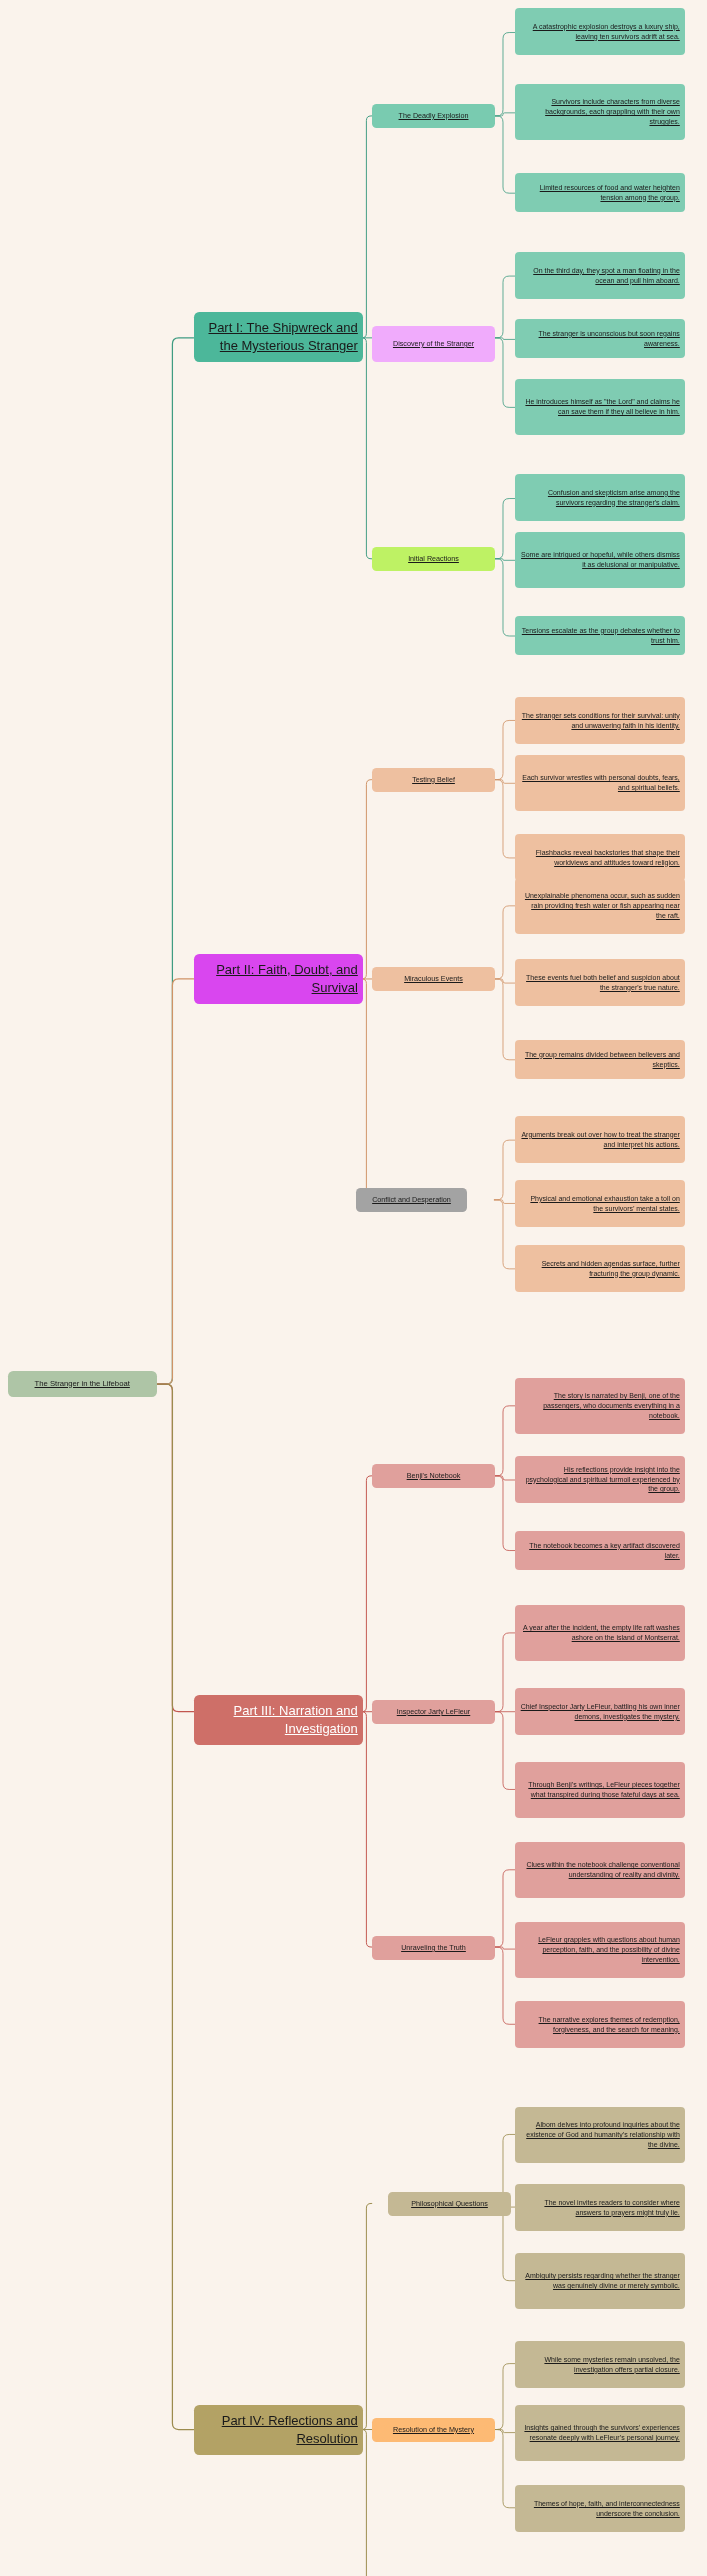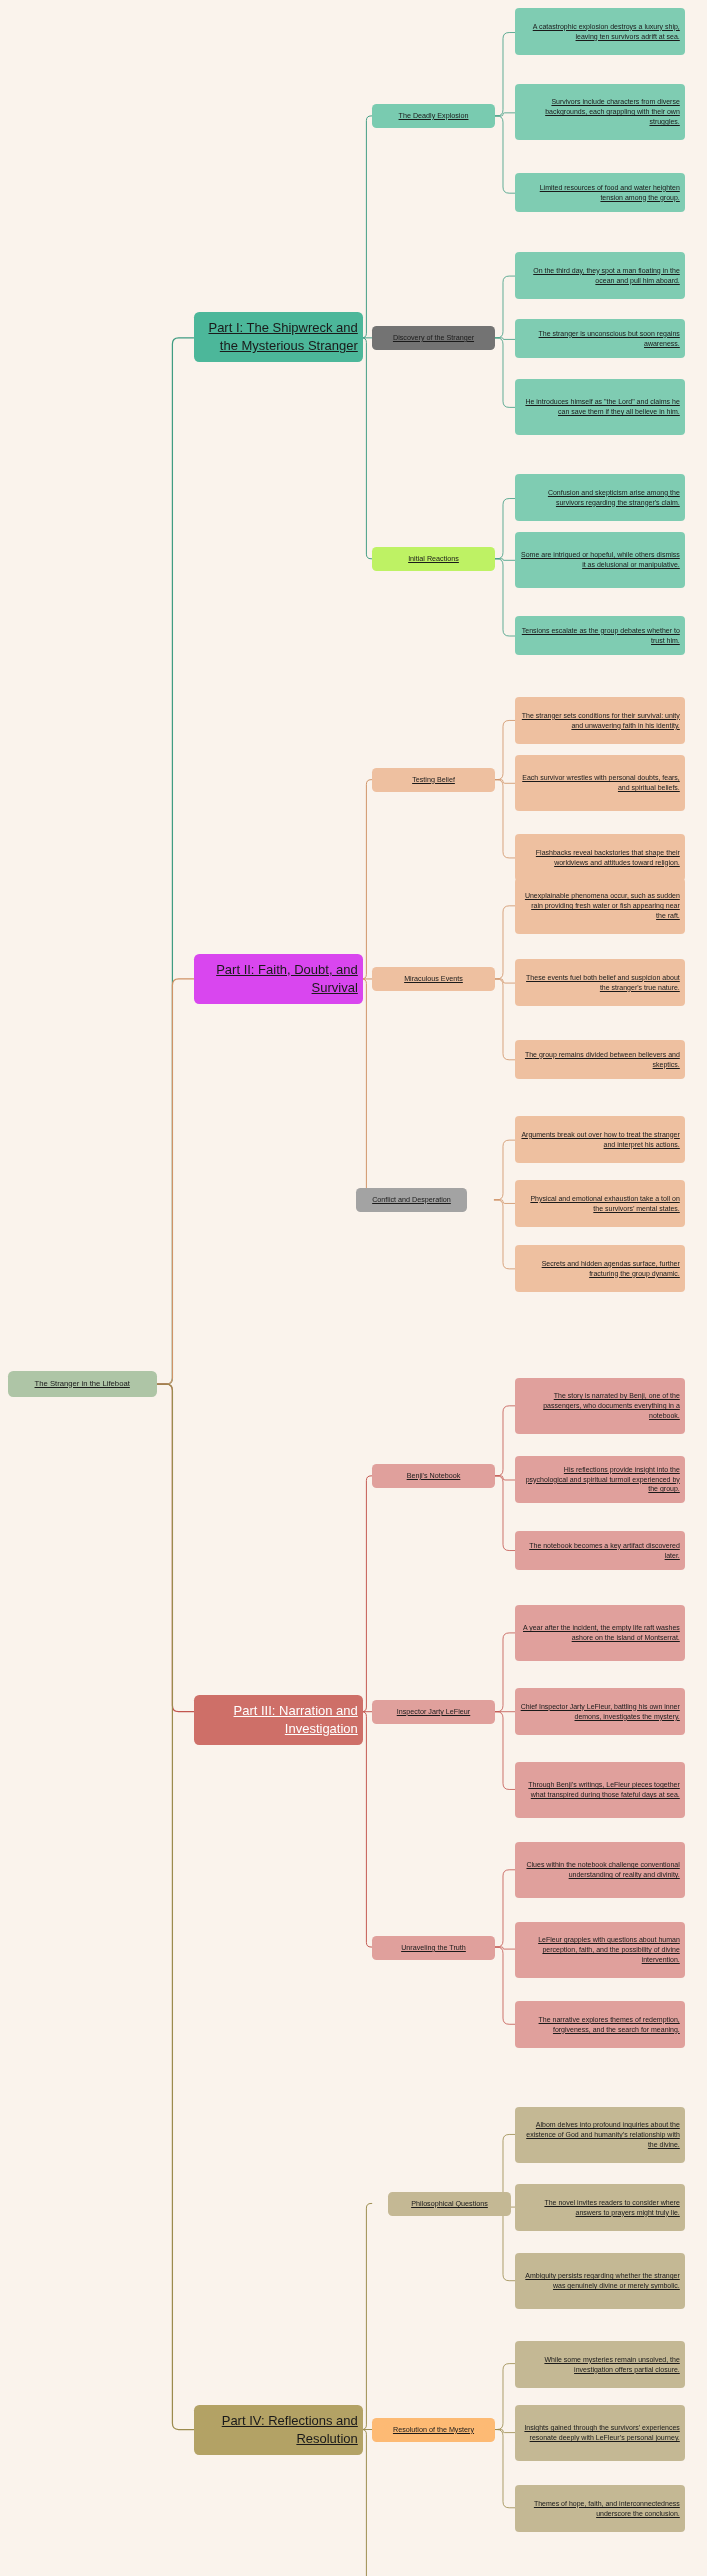--- a/index.html
+++ b/index.html
@@ -116,21 +116,21 @@
       <path d="M 960 5172 L 964.8 5172 Q 976.8 5172 976.8 5160 L 976.8 5110 Q 976.8 5098 988.8 5098 L 1000 5098" fill="none" stroke="#9b8b4e" stroke-width="1.6" stroke-linecap="round"></path>
       <path d="M 960 5172 L 964.8 5172 Q 976.8 5172 976.8 5184 L 976.8 5236 Q 976.8 5248 988.8 5248 L 1000 5248" fill="none" stroke="#9b8b4e" stroke-width="1.6" stroke-linecap="round"></path>
     </svg>
   <div id="nodes">
       <div class="node root" style="left: 7.7px; width: 149px; top: 1371px; height: 26px; background: rgb(174, 197, 166);">The Stranger in the Lifeboat</div>
       <div class="node l1" style="left: 194px; width: 169px; top: 312px; height: 50px; background: rgb(76, 183, 154);">Part I: The Shipwreck and the Mysterious Stranger</div>
       <div class="node l2" style="left: 372px; width: 123px; top: 104px; height: 24px; background: rgb(121, 203, 176);">The Deadly Explosion</div>
       <div class="node l3" style="left: 515px; width: 170px; top: 8.2px; height: 47px; background: rgb(127, 204, 178);">A catastrophic explosion destroys a luxury ship, leaving ten survivors adrift at sea.</div>
       <div class="node l3" style="left: 515px; width: 170px; top: 84px; height: 56px; background: rgb(127, 204, 178);">Survivors include characters from diverse backgrounds, each grappling with their own struggles.</div>
       <div class="node l3" style="left: 515px; width: 170px; top: 173px; height: 39px; background: rgb(127, 204, 178);">Limited resources of food and water heighten tension among the group.</div>
-      <div class="node l2" style="left: 372px; width: 123px; top: 326px; height: 24px; background: #737373;">Discovery of the Stranger</div>
+      <div class="node l2" style="left: 372px; width: 123px; top: 326px; height: 36px; background: #f0abfc;">Discovery of the Stranger</div>
       <div class="node l3" style="left: 515px; width: 170px; top: 252px; height: 47px; background: rgb(127, 204, 178);">On the third day, they spot a man floating in the ocean and pull him aboard.</div>
       <div class="node l3" style="left: 515px; width: 170px; top: 319px; height: 39px; background: rgb(127, 204, 178);">The stranger is unconscious but soon regains awareness.</div>
       <div class="node l3" style="left: 515px; width: 170px; top: 379px; height: 56px; background: rgb(127, 204, 178);">He introduces himself as "the Lord" and claims he can save them if they all believe in him.</div>
       <div class="node l2" style="left: 372px; width: 123px; top: 547px; height: 24px; background: #bef264;">Initial Reactions</div>
       <div class="node l3" style="left: 515px; width: 170px; top: 474px; height: 47px; background: rgb(127, 204, 178);">Confusion and skepticism arise among the survivors regarding the stranger's claim.</div>
       <div class="node l3" style="left: 515px; width: 170px; top: 532px; height: 56px; background: rgb(127, 204, 178);">Some are intrigued or hopeful, while others dismiss it as delusional or manipulative.</div>
       <div class="node l3" style="left: 515px; width: 170px; top: 616px; height: 39px; background: rgb(127, 204, 178);">Tensions escalate as the group debates whether to trust him.</div>
       <div class="node l1" style="left: 194px; width: 169px; top: 954px; height: 50px; background: #d946ef;">Part II: Faith, Doubt, and Survival</div>
       <div class="node l2" style="left: 372px; width: 123px; top: 768px; height: 24px; background: rgb(238, 192, 160);">Testing Belief</div>
       <div class="node l3" style="left: 515px; width: 170px; top: 697px; height: 47px; background: rgb(238, 192, 160);">The stranger sets conditions for their survival: unity and unwavering faith in his identity.</div>

